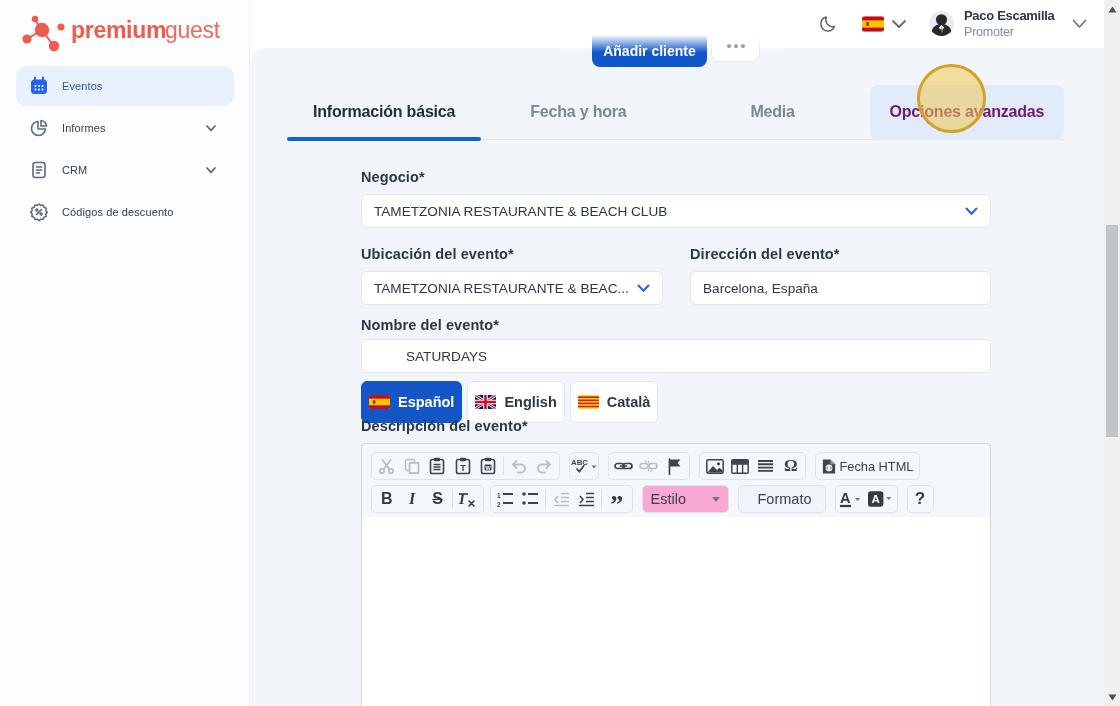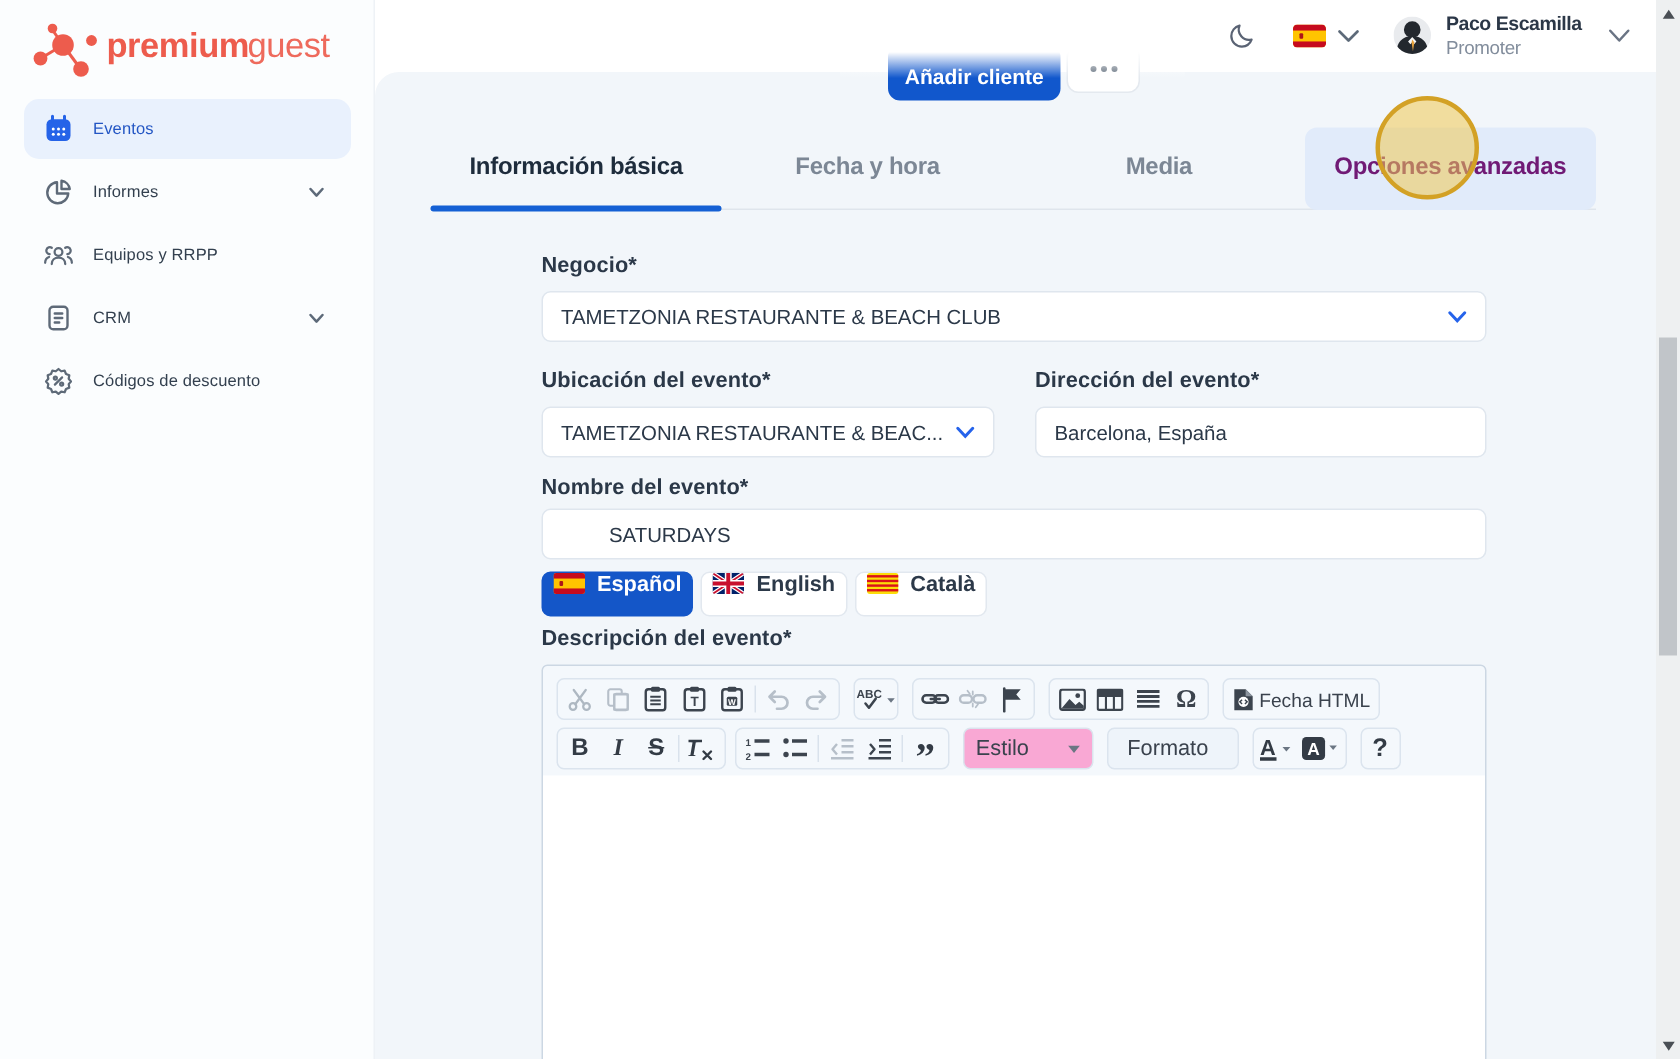--- a/index.html
+++ b/index.html
@@ -30,21 +30,21 @@
   .tab.t4 { left:582.75px; color:#701a75; background:#e1ebfa; border-radius:8px; height:55px; }
   .underline { position:absolute; left:0; bottom:-2px; width:194.25px; height:4px; background:#1560d4; border-radius:2px; }
   .circle-hl { position:absolute; left:917px; top:64px; width:69px; height:69px; border-radius:50%; background:rgba(240,201,82,0.55); border:3.5px solid #d3a125; }
   
   .form { position:absolute; left:361px; top:0px; width:630px; }
   .fl { position:absolute; line-height:18px; }
   .flabel { font-size:14.5px; font-weight:700; color:#2b3848; letter-spacing:0.1px; }
   .finput { background:#fff; border:1px solid #dfe6ee; border-radius:6px; height:34px; font-size:13.6px; color:#2b3848; display:flex; align-items:center; padding:0 12px; position:relative; white-space:nowrap; overflow:hidden; }
   .chevblue { position:absolute; right:12px; top:12px; width:13px; height:9px; }
   .langs { display:flex; }
-  .lang { height:30px; border-radius:6px; display:flex; align-items:flex-start; font-size:14.5px; font-weight:700; padding:0 7px; margin-right:5px; border:1px solid #e2e8ef; background:#fff; color:#2c3949; }
+  .lang { height:42px; border-radius:6px; display:flex; align-items:center; font-size:14.5px; font-weight:700; padding:0 7px; margin-right:5px; border:1px solid #e2e8ef; background:#fff; color:#2c3949; }
   .lang.active { background:#1456c8; color:#fff; border-color:#1456c8; }
   .lang svg { margin-right:8px; }
   
   .editor { position:absolute; left:361px; top:443px; width:630px; height:265px; border:1px solid #ccd7e3; border-radius:4px 4px 0 0; background:#f4f8fc; }
   .toolbar { padding:8px 6px 4px 9px; }
   .tbrow { height:33px; position:relative; white-space:nowrap; font-size:0; letter-spacing:0; }
   .tgroup { display:inline-flex; align-items:center; border:1px solid #dbe4ee; border-radius:5px; height:28px; padding:0 2px; margin-right:9px; vertical-align:top; }
   .tbtn { width:25.4px; height:24px; display:inline-flex; align-items:center; justify-content:center; }
   .tsep { width:1px; height:18px; background:#d9e2ec; margin:0 2px; display:inline-block; }
   .tbrow:nth-child(2) .tgroup:first-child { margin-right:6px; }
@@ -88,29 +88,20 @@
       </div>
       <div class="mitem">
         <svg class="ic" viewBox="0 0 20 20" fill="none" stroke="#5e6a78" stroke-width="1.6" stroke-linecap="round" stroke-linejoin="round">
           <path d="M9 3.5 A7 7 0 1 0 16.5 11 L 9 11 Z"></path>
           <path d="M12 2.5 A6.5 6.5 0 0 1 17.5 8 L12 8 Z"></path>
         </svg>
         <span class="lbl">Informes</span>
         <svg class="chev" viewBox="0 0 14 14">
           <path d="M3 5 L7 9.4 L11 5" fill="none" stroke="#5d6a79" stroke-width="1.7" stroke-linecap="round" stroke-linejoin="round"></path>
         </svg>
-      </div>
-      <div class="mitem">
-        <svg class="ic" viewBox="0 0 20 20" fill="none" stroke="#5e6a78" stroke-width="1.5" stroke-linecap="round" stroke-linejoin="round">
-          <circle cx="10" cy="8" r="2.6"></circle>
-          <path d="M5.5 16 c0-2.6 2-4.3 4.5-4.3 s4.5 1.7 4.5 4.3"></path>
-          <path d="M14.5 5.2 a2.3 2.3 0 1 1 1.4 4.2 M16.3 11.3 c1.6 0.6 2.6 2 2.6 3.9"></path>
-          <path d="M5.5 5.2 a2.3 2.3 0 1 0-1.4 4.2 M3.7 11.3 c-1.6 0.6-2.6 2-2.6 3.9"></path>
-        </svg>
-        <span class="lbl">Equipos y RRPP</span>
       </div>
       <div class="mitem">
         <svg class="ic" viewBox="0 0 20 20" fill="none" stroke="#5e6a78" stroke-width="1.6" stroke-linecap="round" stroke-linejoin="round">
           <rect x="4" y="2.5" width="12" height="15" rx="2.5"></rect>
           <path d="M7.5 7 h5 M7.5 10 h5 M7.5 13 h3"></path>
         </svg>
         <span class="lbl">CRM</span>
         <svg class="chev" viewBox="0 0 14 14">
           <path d="M3 5 L7 9.4 L11 5" fill="none" stroke="#5d6a79" stroke-width="1.7" stroke-linecap="round" stroke-linejoin="round"></path>
         </svg>
@@ -413,21 +404,21 @@
           <span class="tbtn">
             <span style="font-size:26px;font-weight:800;color:#333b45;font-family:'Liberation Serif',serif;line-height:10px;position:relative;top:6px;">”</span>
           </span>
         </span>
         <span class="tgroup" style="width:87px;justify-content:space-between;padding:0 8px;background:#f9a8d4;">
           <span style="font-size:14.5px;color:#3a424d;">Estilo</span>
           <svg width="8" height="5" viewBox="0 0 8 5">
             <path d="M0 0 L4 5 L8 0 Z" fill="#6b7683"></path>
           </svg>
         </span>
-        <span class="tgroup" style="width:88px;justify-content:flex-end;padding:0 19px;background:#eef4fa;">
+        <span class="tgroup" style="width:88px;justify-content:space-between;padding:0 19px;background:#eef4fa;">
           <span style="font-size:14.5px;color:#3a424d;">Formato</span>
           <svg width="8" height="5" viewBox="0 0 8 5">
             <path d="M0 0 L4 5 L8 0 Z" fill="#6b7683"></path>
           </svg>
         </span>
         <span class="tgroup">
           <span class="tbtn" style="width:28px;">
             <svg width="23" height="18" viewBox="0 0 23 18">
               <text x="0" y="13" font-size="14.5" font-weight="bold" fill="#333b45" font-family="Liberation Sans">A</text>
               <path d="M0 16 h11" stroke="#333b45" stroke-width="2.2"></path>

